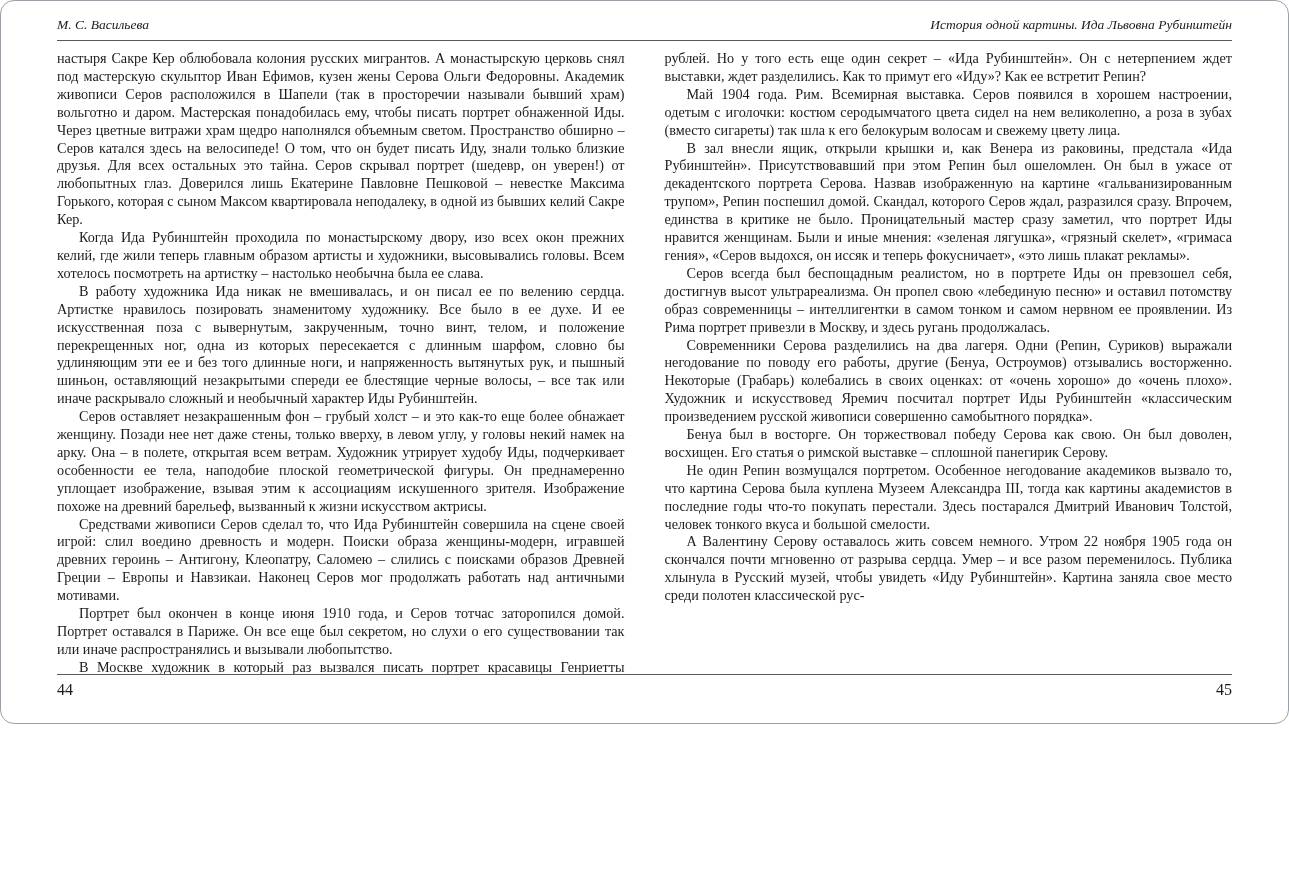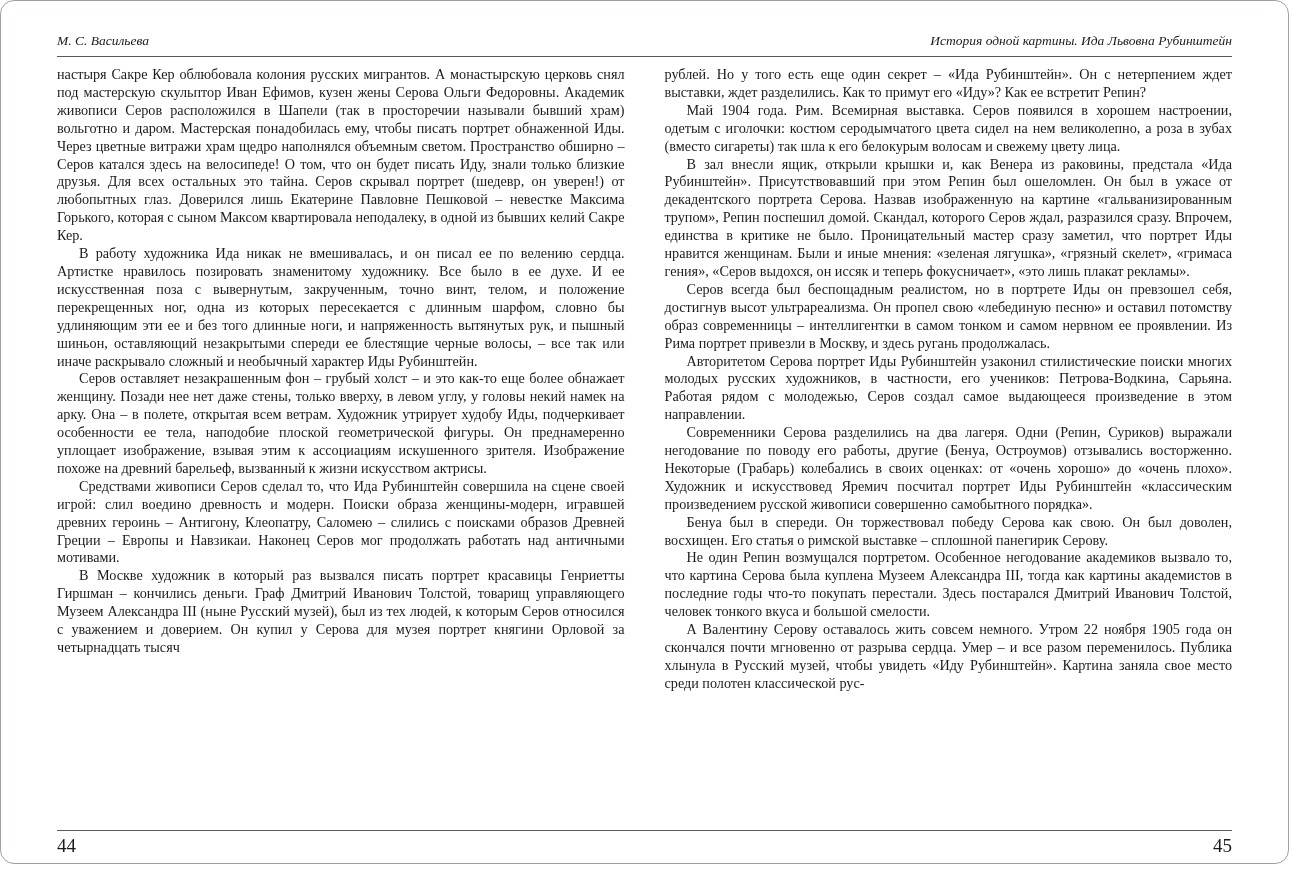--- a/index.html
+++ b/index.html
@@ -1,43 +1,43 @@
 <!DOCTYPE html>
 <html lang="ru"><head>
 <meta charset="utf-8">
 <style>
   * { margin: 0; padding: 0; box-sizing: border-box; }
   html, body { background: #ffffff; }
   body { width: 1289px; height: 896px; }
 
   .page {
     width: 1289px;
-    height: 864px;
+    height: 724px;
     background: #ffffff;
     border: 1px solid #9aa0a6;
     border-radius: 14px;
-    padding: 16px 56px 0 56px;
+    padding: 16px 56px 16px 56px;
     display: flex;
     flex-direction: column;
     font-family: "Liberation Serif", "DejaVu Serif", serif;
     color: #1b1b1b;
   }
 
   .running-head {
     display: flex;
     justify-content: space-between;
     align-items: flex-end;
     font-style: italic;
     font-size: 13.5px;
     line-height: 16px;
     padding-bottom: 7px;
     border-bottom: 1px solid #5a5a5a;
   }
   .running-head .rh-author { white-space: nowrap; }
-  .running-head .rh-title  { white-space: nowrap; margin-top: 16px; }
+  .running-head .rh-title  { white-space: nowrap; }
 
   .columns {
     flex: 1 1 auto;
     display: flex;
     gap: 40px;
     padding-top: 9px;
     overflow: hidden;
   }
 
   .col {
@@ -49,52 +49,53 @@
     -webkit-hyphens: auto;
   }
 
   .para { margin: 0; }
   .para.indent { text-indent: 22px; }
 
   .folio-row {
     border-top: 1px solid #5a5a5a;
     display: flex;
     justify-content: space-between;
-    font-size: 19px;
+    font-size: 16px;
     line-height: 16px;
     padding: 7px 0 9px 0;
     font-family: Liberation Serif, serif;
   }
 </style>
 </head>
 <body>
 
 <div class="page">
 
   <header class="running-head">
     <span class="rh-author">М. С. Васильева</span>
     <span class="rh-title">История одной картины. Ида Львовна  Рубинштейн</span>
   </header>
 
   <div class="columns">
     <section class="col" lang="ru">
         <p class="para">настыря Сакре Кер облюбовала колония русских мигрантов. А монастырскую церковь снял под мастерскую скульптор Иван Ефимов, кузен жены Серова Ольги Федоровны. Академик живописи Серов расположился в Шапели (так в просторечии называли бывший храм) вольготно и даром. Мастерская понадобилась ему, чтобы писать портрет обнаженной Иды. Через цветные витражи храм щедро наполнялся объемным светом. Пространство обширно – Серов катался здесь на велосипеде! О том, что он будет писать Иду, знали только близкие друзья. Для всех остальных это тайна. Серов скрывал портрет (шедевр, он уверен!) от любопытных глаз. Доверился лишь Екатерине Павловне Пешковой – невестке Максима Горького, которая с сыном Максом квартировала неподалеку, в одной из бывших келий Сакре Кер.</p>
+        <p class="para indent">Когда Ида Рубинштейн проходила по монастырскому двору, изо всех окон прежних келий, где жили теперь главным образом артисты и художники, высовывались головы. Всем хотелось посмотреть на артистку – настолько необычна была ее слава.</p>
         <p class="para indent">В работу художника Ида никак не вмешивалась, и он писал ее по велению сердца. Артистке нравилось позировать знаменитому художнику. Все было в ее духе. И ее искусственная поза с вывернутым, закрученным, точно винт, телом, и положение перекрещенных ног, одна из которых пересекается с длинным шарфом, словно бы удлиняющим эти ее и без того длинные ноги, и напряженность вытянутых рук, и пышный шиньон, оставляющий незакрытыми спереди ее блестящие черные волосы, – все так или иначе раскрывало сложный и необычный характер Иды Рубинштейн.</p>
         <p class="para indent">Серов оставляет незакрашенным фон – грубый холст – и это как-то еще более обнажает женщину. Позади нее нет даже стены, только вверху, в левом углу, у головы некий намек на арку. Она – в полете, открытая всем ветрам. Художник утрирует худобу Иды, подчеркивает особенности ее тела, наподобие плоской геометрической фигуры. Он преднамеренно уплощает изображение, взывая этим к ассоциациям искушенного зрителя. Изображение похоже на древний барельеф, вызванный к жизни искусством актрисы.</p>
         <p class="para indent">Средствами живописи Серов сделал то, что Ида Рубинштейн совершила на сцене своей игрой: слил воедино древность и модерн. Поиски образа женщины-модерн, игравшей древних героинь – Антигону, Клеопатру, Саломею – слились с поисками образов Древней Греции – Европы и Навзикаи. Наконец Серов мог продолжать работать над античными мотивами.</p>
+        <p class="para indent">Портрет был окончен в конце июня 1910 года, и Серов тотчас заторопился домой. Портрет оставался в Париже. Он все еще был секретом, но слухи о его существовании так или иначе распространялись и вызывали любопытство.</p>
         <p class="para indent">В Москве художник в который раз вызвался писать портрет красавицы Генриетты Гиршман – кончились деньги. Граф Дмитрий Иванович Толстой, товарищ управляющего Музеем Александра III (ныне Русский музей), был из тех людей, к которым Серов относился с уважением и доверием. Он купил у Серова для музея портрет княгини Орловой за четырнадцать тысяч</p>
       </section>
     <section class="col" lang="ru">
         <p class="para">рублей. Но у того есть еще один секрет – «Ида Рубинштейн». Он с нетерпением ждет выставки, ждет разделились. Как то примут его «Иду»? Как ее встретит Репин?</p>
         <p class="para indent">Май 1904 года. Рим. Всемирная выставка. Серов появился в хорошем настроении, одетым с иголочки: костюм серодымчатого цвета сидел на нем великолепно, а роза в зубах (вместо сигареты) так шла к его белокурым волосам и свежему цвету лица.</p>
         <p class="para indent">В зал внесли ящик, открыли крышки и, как Венера из раковины, предстала «Ида Рубинштейн». Присутствовавший при этом Репин был ошеломлен. Он был в ужасе от декадентского портрета Серова. Назвав изображенную на картине «гальванизированным трупом», Репин поспешил домой. Скандал, которого Серов ждал, разразился сразу. Впрочем, единства в критике не было. Проницательный мастер сразу заметил, что портрет Иды нравится женщинам. Были и иные мнения: «зеленая лягушка», «грязный скелет», «гримаса гения», «Серов выдохся, он иссяк и теперь фокусничает», «это лишь плакат рекламы».</p>
         <p class="para indent">Серов всегда был беспощадным реалистом, но в портрете Иды он превзошел себя, достигнув высот ультрареализма. Он пропел свою «лебединую песню» и оставил потомству образ современницы – интеллигентки в самом тонком и самом нервном ее проявлении. Из Рима портрет привезли в Москву, и здесь ругань продолжалась.</p>
-        <p class="para indent">Авторитетом Серова портрет Иды Рубинштейн узаконил стилистические поиски многих молодых русских художников, в частности, его учеников: Петрова-Водкина, Сарьяна. Работая рядом с молодежью, Серов создал самое выдающееся произведение в этом направлении.</p>
         <p class="para indent">Современники Серова разделились на два лагеря. Одни (Репин, Суриков) выражали негодование по поводу его работы, другие (Бенуа, Остроумов) отзывались восторженно. Некоторые (Грабарь) колебались в своих оценках: от «очень хорошо» до «очень плохо». Художник и искусствовед Яремич посчитал портрет Иды Рубинштейн «классическим произведением русской живописи совершенно самобытного порядка».</p>
-        <p class="para indent">Бенуа был в спереди. Он торжествовал победу Серова как свою. Он был доволен, восхищен. Его статья о римской выставке – сплошной панегирик Серову.</p>
+        <p class="para indent">Бенуа был в восторге. Он торжествовал победу Серова как свою. Он был доволен, восхищен. Его статья о римской выставке – сплошной панегирик Серову.</p>
         <p class="para indent">Не один Репин возмущался портретом. Особенное негодование академиков вызвало то, что картина Серова была куплена Музеем Александра III, тогда как картины академистов в последние годы что-то покупать перестали. Здесь постарался Дмитрий Иванович Толстой, человек тонкого вкуса и большой смелости.</p>
         <p class="para indent">А Валентину Серову оставалось жить совсем немного. Утром 22 ноября 1905 года он скончался почти мгновенно от разрыва сердца. Умер – и все разом переменилось. Публика хлынула в Русский музей, чтобы увидеть «Иду Рубинштейн». Картина заняла свое место среди полотен классической рус-</p>
       </section>
   </div>
 
   <footer class="folio-row">
     <span class="folio">44</span>
     <span class="folio">45</span>
   </footer>
 

